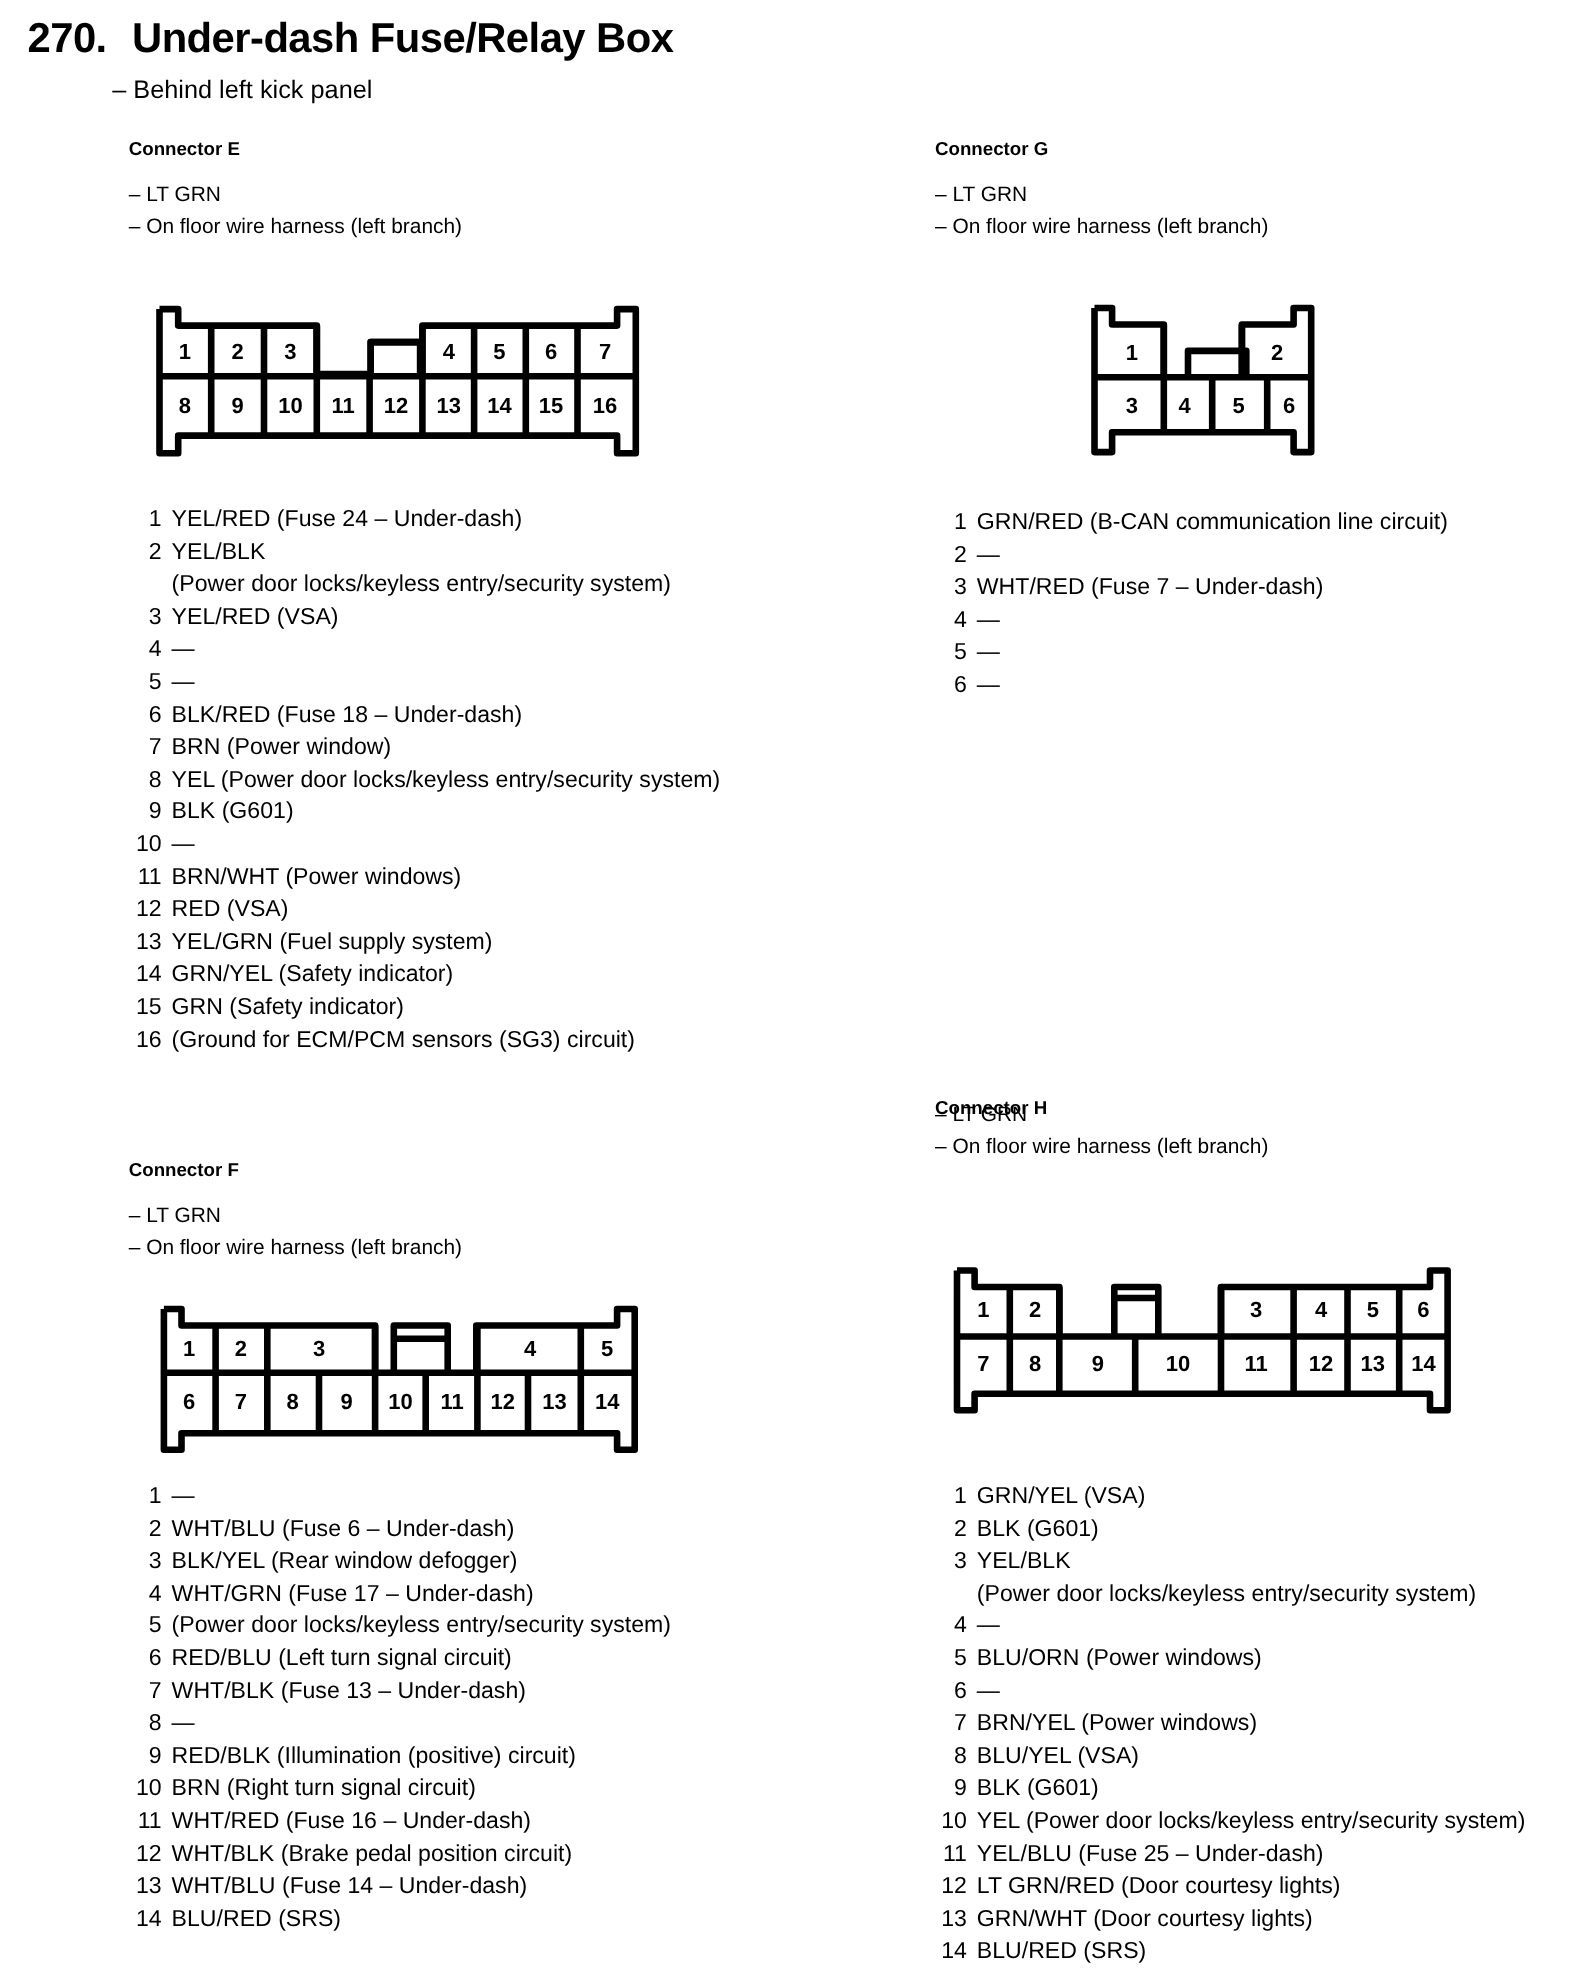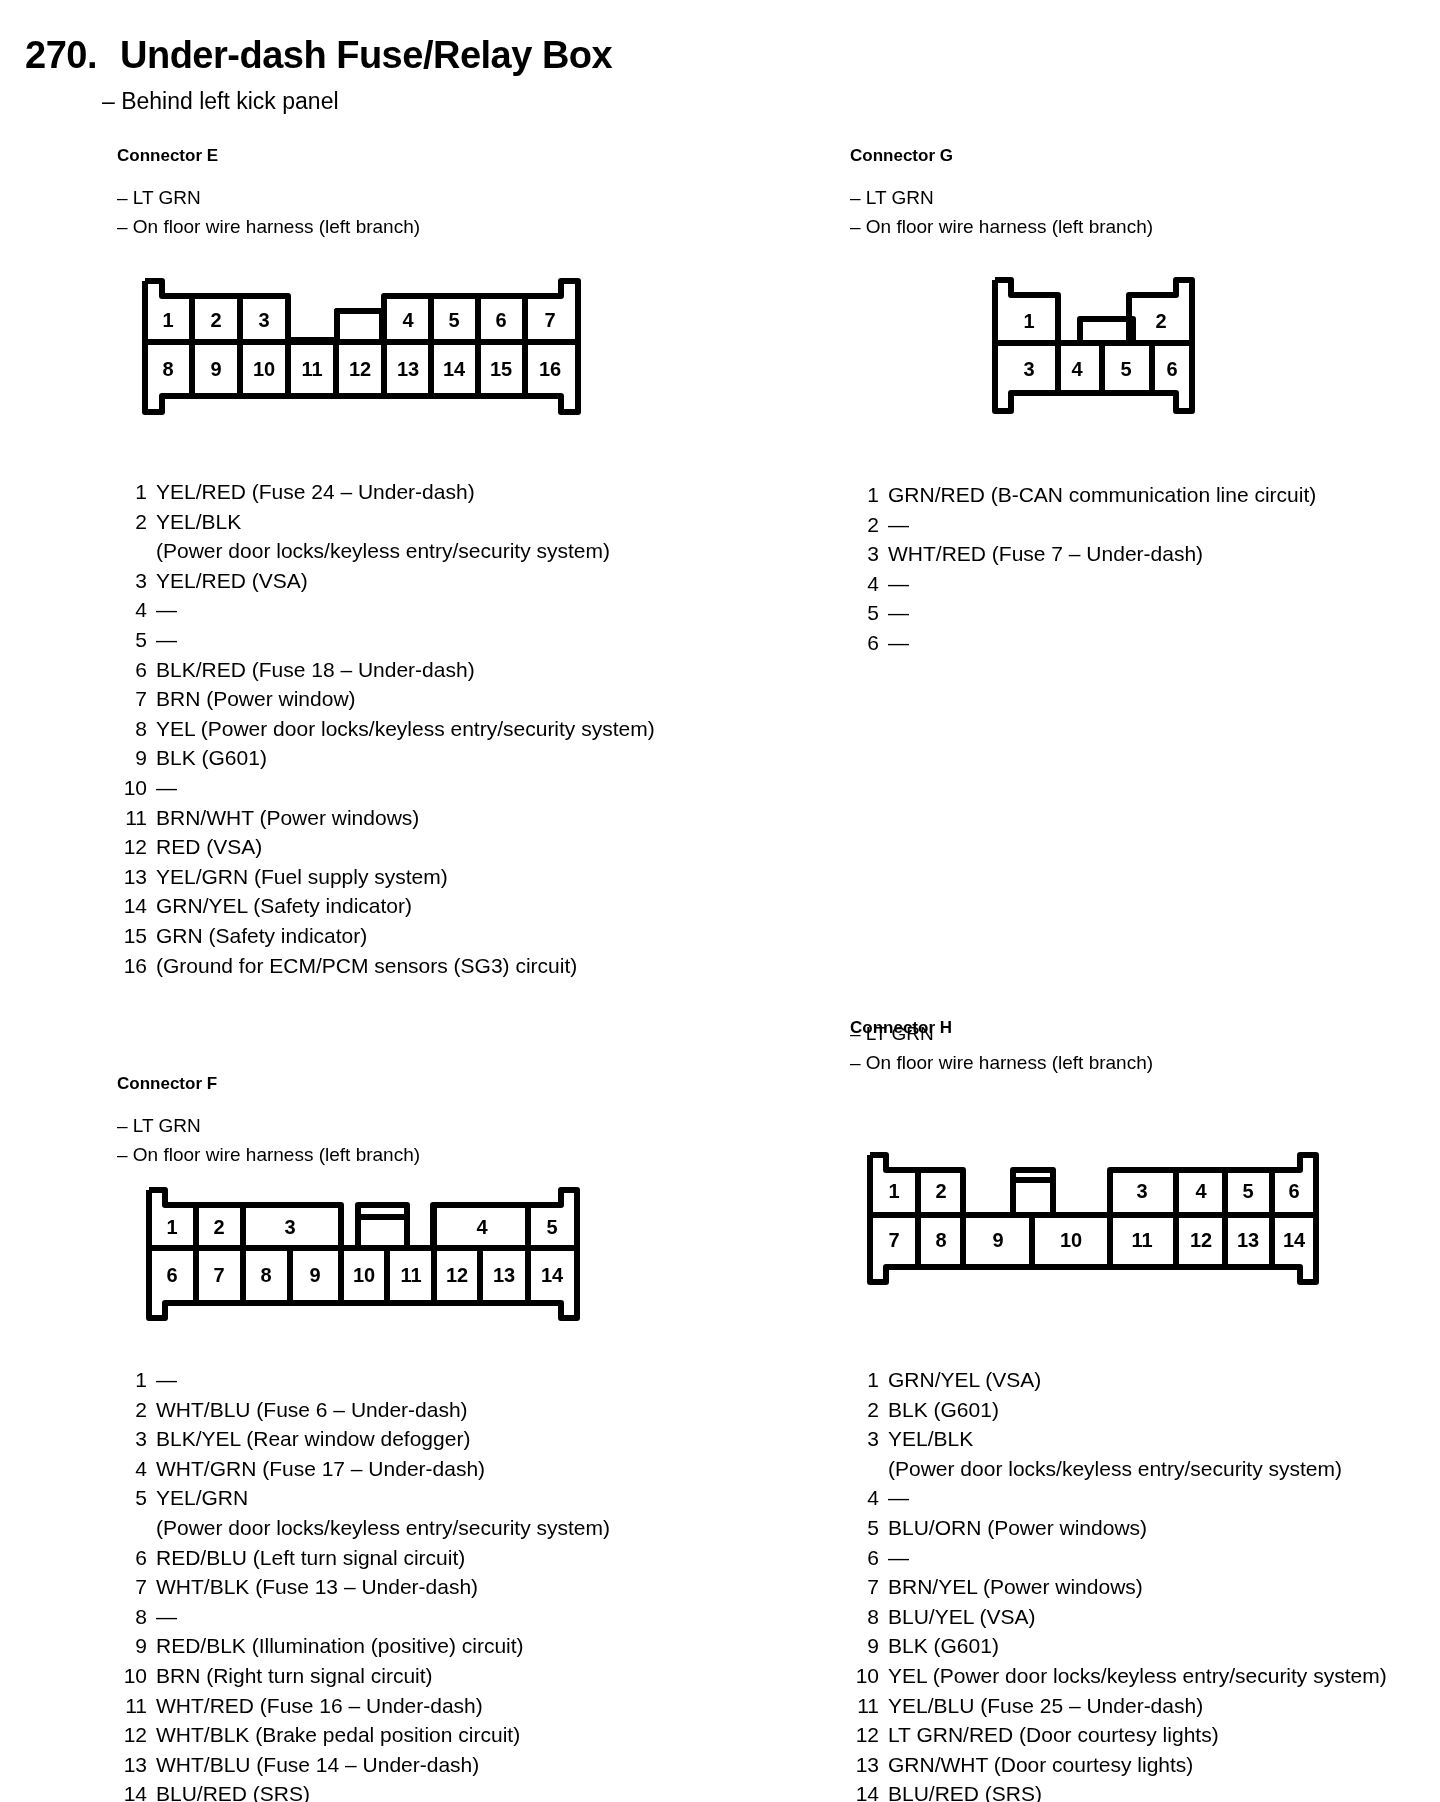--- a/index.html
+++ b/index.html
@@ -1,18 +1,18 @@
 <!DOCTYPE html>
 <html><head>
 <meta charset="utf-8">
 <style>
   html, body { margin:0; padding:0; background:#ffffff; }
   body { width:1440px; height:1802px; position:relative; overflow:hidden;
          font-family:"Liberation Sans", sans-serif; color:#000; }
-  .abs { position:absolute;margin-top:20px; }
+  .abs { position:absolute; }
   .title { left:25px; top:14px; font-size:38px; font-weight:bold; letter-spacing:-0.5px; white-space:nowrap; }
   .title .num { display:inline-block; width:95px; }
   .subtitle { left:102px; top:68px; font-size:23px; white-space:nowrap; }
   .conn-head { font-size:17px; font-weight:bold; white-space:nowrap; }
   .conn-line { font-size:19px; white-space:nowrap; line-height:29px; }
   .pinlist { font-size:21px; line-height:29.6px; }
   .pin { display:flex; white-space:nowrap; }
   .pin .n { width:30px; text-align:right; padding-right:9px; flex:none; }
   .pin .t { flex:none; }
   .pin .t2 { display:block; }
@@ -246,21 +246,20 @@
         <span class="n">3</span>
         <span class="t">BLK/YEL (Rear window defogger)</span>
       </div>
     <div class="pin">
         <span class="n">4</span>
         <span class="t">WHT/GRN (Fuse 17 – Under-dash)</span>
       </div>
     <div class="pin">
         <span class="n">5</span>
         <span class="t">
-          <span class="t2">YEL/GRN</span>
           <span class="t2">(Power door locks/keyless entry/security system)</span>
         </span>
       </div>
     <div class="pin">
         <span class="n">6</span>
         <span class="t">RED/BLU (Left turn signal circuit)</span>
       </div>
     <div class="pin">
         <span class="n">7</span>
         <span class="t">WHT/BLK (Fuse 13 – Under-dash)</span>

